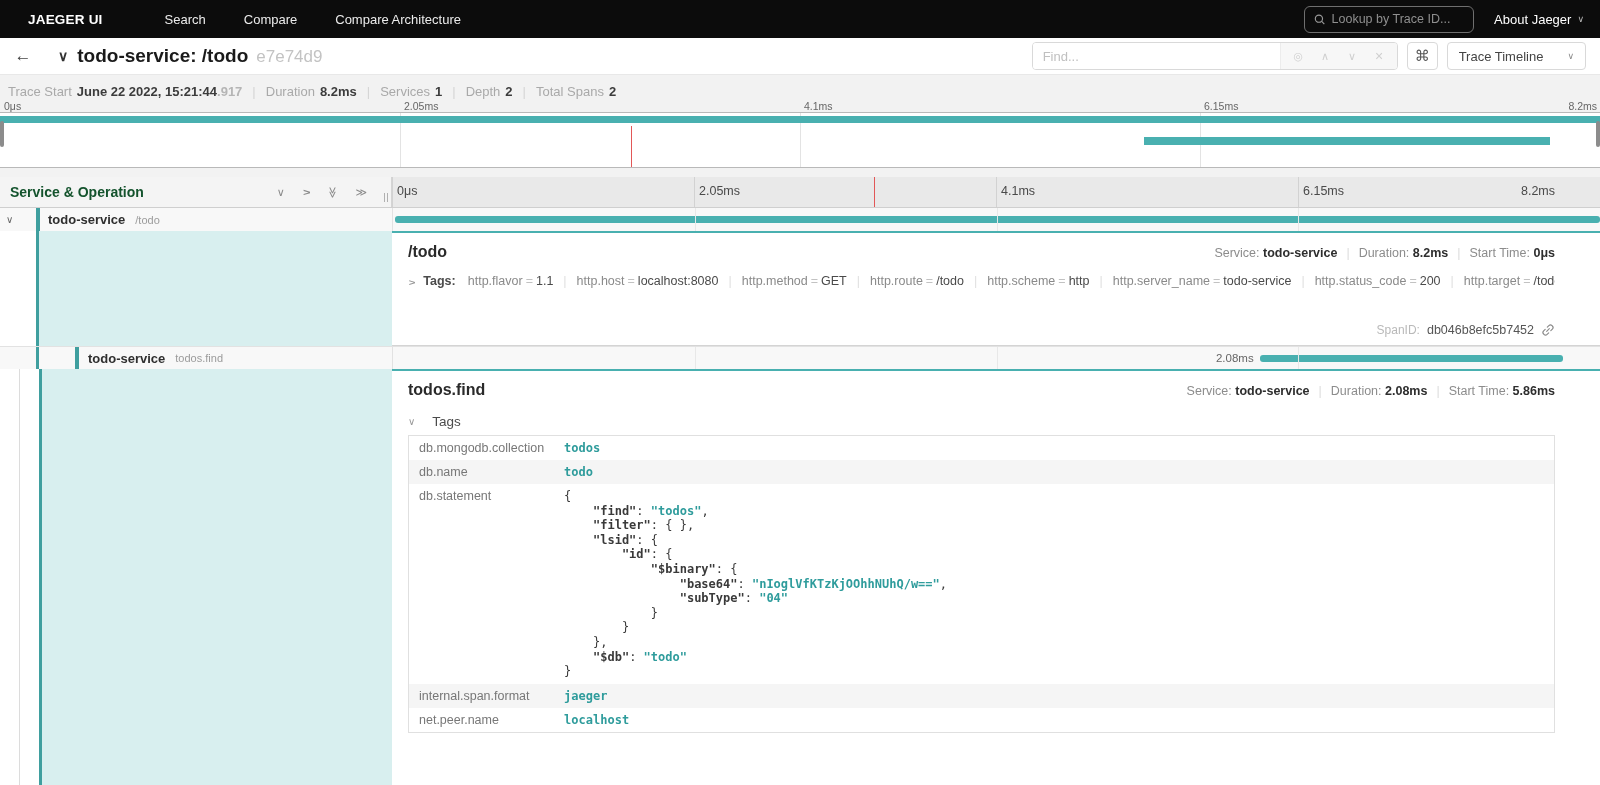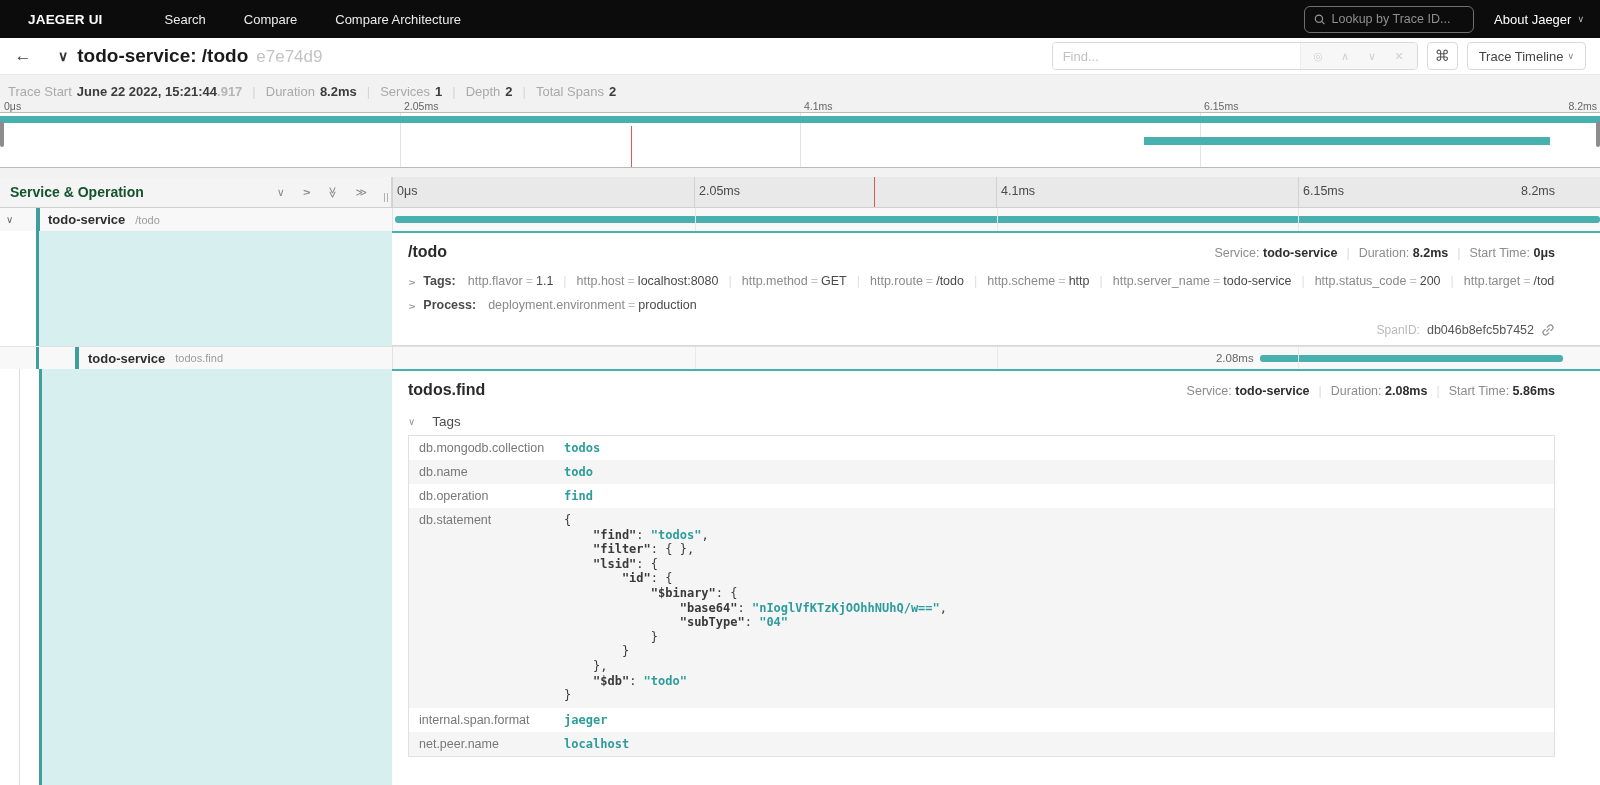--- a/index.html
+++ b/index.html
@@ -27,21 +27,21 @@
   .trace-title { font-size:19px; font-weight:bold; color:#1a1a1a; }
   .trace-id { font-size:17px; color:#c3c3c3; font-weight:normal; margin-left:8px; }
   .controls { margin-left:auto; display:flex; align-items:center; gap:9px; }
   .find-group { display:flex; align-items:stretch; height:28px; border:1px solid #d9d9d9; border-radius:4px; overflow:hidden; width:366px; background:#fff; }
   .find-group input { flex:1; border:0; outline:0; padding:0 10px; font-size:13px; color:#333; font-family:"Liberation Sans",sans-serif; }
   .find-group input::placeholder { color:#c0c0c0; }
   .find-suffix { display:flex; align-items:center; background:#f7f7f7; border-left:1px solid #ececec; padding:0 4px; }
   .fi { width:27px; text-align:center; color:#cfcfcf; font-size:11px; cursor:pointer; }
   .fi.close { font-size:14px; }
   .kbd-btn { height:28px; width:31px; border:1px solid #d9d9d9; border-radius:4px; display:flex; align-items:center; justify-content:center; font-size:15px; color:#555; background:#fff; cursor:pointer; }
-  .view-btn { height:28px; border:1px solid #d9d9d9; border-radius:4px; display:flex; align-items:center; gap:4px; padding:0 11px; font-size:13px; color:#444; background:#fff; cursor:pointer; }
+  .view-btn { height:28px; border:1px solid #d9d9d9; border-radius:4px; display:flex; align-items:center; gap:24px; padding:0 11px; font-size:13px; color:#444; background:#fff; cursor:pointer; }
   
   .summary { height:24px; flex:none; background:#f2f2f2; display:flex; align-items:flex-end; padding:0 8px; font-size:13px; gap:10px; }
   .sum-label { color:#a9a9a9; }
   .sum-value { color:#3c3c3c; font-weight:bold; }
   .sum-suffix { color:#b5b5b5; }
   .sum-sep { color:#d5d5d5; }
   .sum-item { display:flex; gap:5px; align-items:baseline; }
   
   .mini-band { flex:none; background:#f2f2f2; padding-bottom:9px; }
   .mini-labels { position:relative; height:13px; font-size:10.5px; color:#666; }
@@ -270,25 +270,20 @@
           <span><span class="meta-label">Duration: </span><span class="meta-value">8.2ms</span></span>
           <span class="meta-sep">|</span>
           <span><span class="meta-label">Start Time: </span><span class="meta-value">0μs</span></span>
         </span>
     </div>
     <div class="acc-line">
       <span class="acc-chev rot-r">∨</span>
       <span class="acc-label">Tags:</span>
       <span><span class="pill"><span class="pk">http.flavor</span><span class="peq">=</span><span class="pv">1.1</span></span><span class="pill-sep">|</span><span class="pill"><span class="pk">http.host</span><span class="peq">=</span><span class="pv">localhost:8080</span></span><span class="pill-sep">|</span><span class="pill"><span class="pk">http.method</span><span class="peq">=</span><span class="pv">GET</span></span><span class="pill-sep">|</span><span class="pill"><span class="pk">http.route</span><span class="peq">=</span><span class="pv">/todo</span></span><span class="pill-sep">|</span><span class="pill"><span class="pk">http.scheme</span><span class="peq">=</span><span class="pv">http</span></span><span class="pill-sep">|</span><span class="pill"><span class="pk">http.server_name</span><span class="peq">=</span><span class="pv">todo-service</span></span><span class="pill-sep">|</span><span class="pill"><span class="pk">http.status_code</span><span class="peq">=</span><span class="pv">200</span></span><span class="pill-sep">|</span><span class="pill"><span class="pk">http.target</span><span class="peq">=</span><span class="pv">/todo</span></span></span>
     </div>
-    <div class="acc-line" style="margin-top:10px">
-      <span class="acc-chev rot-r">∨</span>
-      <span class="acc-label">Process:</span>
-      <span><span class="pill"><span class="pk">deployment.environment</span><span class="peq">=</span><span class="pv">production</span></span></span>
-    </div>
     <div class="spanid">
       <span>SpanID:</span>
       <span class="sid-v">db046b8efc5b7452</span>
       <span class="link-icon">
         <svg width="14" height="14" viewBox="0 0 16 16" fill="none">
             <path d="M6.5 9.5 L9.5 6.5" stroke="#8a8a8a" stroke-width="1.3" stroke-linecap="round"></path>
             <path d="M7.2 4.8 L9 3 a2.55 2.55 0 0 1 3.6 0 l.4.4 a2.55 2.55 0 0 1 0 3.6 L11.2 8.8" stroke="#8a8a8a" stroke-width="1.3" fill="none" stroke-linecap="round"></path>
             <path d="M8.8 11.2 L7 13 a2.55 2.55 0 0 1-3.6 0 l-.4-.4 a2.55 2.55 0 0 1 0-3.6 L4.8 7.2" stroke="#8a8a8a" stroke-width="1.3" fill="none" stroke-linecap="round"></path>
           </svg>
       </span>
@@ -337,24 +332,20 @@
         <tbody>
           <tr>
             <td class="k">db.mongodb.collection</td>
             <td class="v">todos</td>
           </tr>
           <tr>
             <td class="k">db.name</td>
             <td class="v">todo</td>
           </tr>
           <tr>
-            <td class="k">db.operation</td>
-            <td class="v">find</td>
-          </tr>
-          <tr>
             <td class="k">db.statement</td>
             <td class="v">
               <div class="json"><div><span class="jp">{</span></div><div><span class="jp">    </span><span class="jk">"find"</span><span class="jp">: </span><span class="js">"todos"</span><span class="jp">,</span></div><div><span class="jp">    </span><span class="jk">"filter"</span><span class="jp">: { },</span></div><div><span class="jp">    </span><span class="jk">"lsid"</span><span class="jp">: {</span></div><div><span class="jp">        </span><span class="jk">"id"</span><span class="jp">: {</span></div><div><span class="jp">            </span><span class="jk">"$binary"</span><span class="jp">: {</span></div><div><span class="jp">                </span><span class="jk">"base64"</span><span class="jp">: </span><span class="js">"nIoglVfKTzKjOOhhNUhQ/w=="</span><span class="jp">,</span></div><div><span class="jp">                </span><span class="jk">"subType"</span><span class="jp">: </span><span class="js">"04"</span></div><div><span class="jp">            }</span></div><div><span class="jp">        }</span></div><div><span class="jp">    },</span></div><div><span class="jp">    </span><span class="jk">"$db"</span><span class="jp">: </span><span class="js">"todo"</span></div><div><span class="jp">}</span></div></div>
             </td>
           </tr>
           <tr>
             <td class="k">internal.span.format</td>
             <td class="v">jaeger</td>
           </tr>
           <tr>

